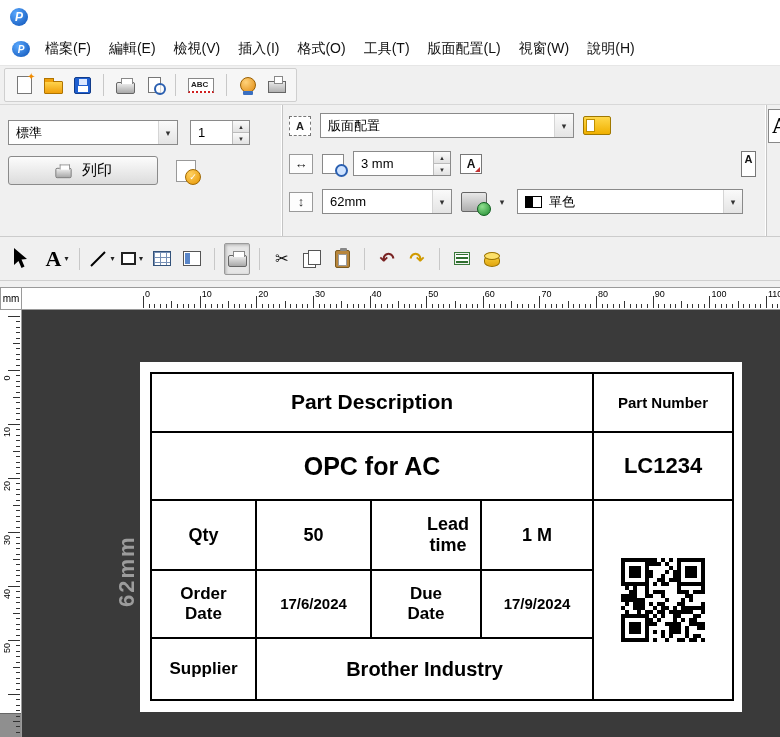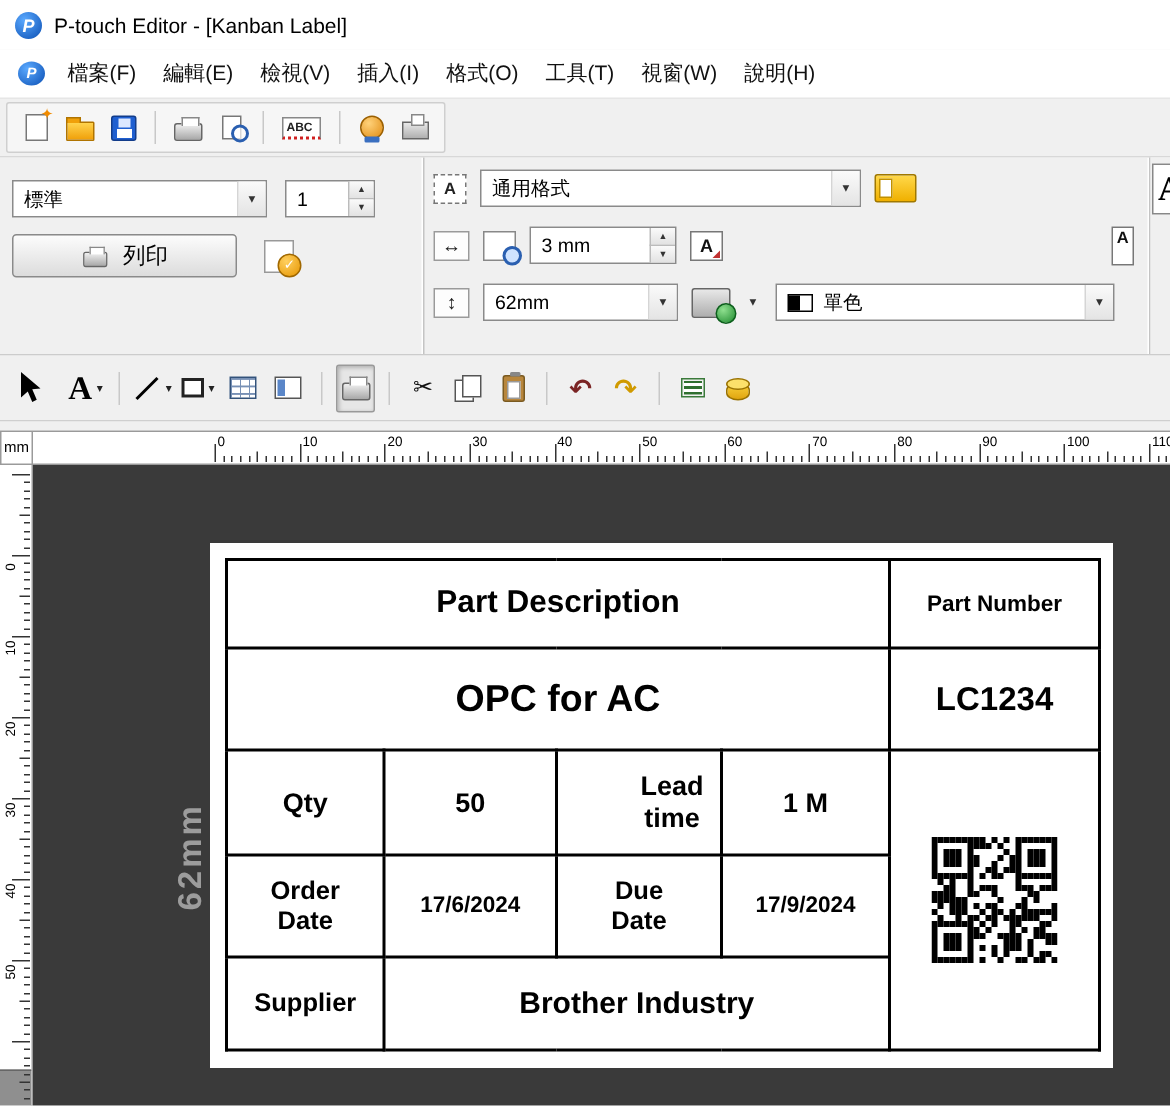--- a/index.html
+++ b/index.html
@@ -160,31 +160,31 @@
   .qr { width:84px; height:84px; margin:0 auto; }
   .qr svg { display:block; }
 </style>
 </head>
 <body>
 
 <div class="app">
 
   <div class="titlebar">
     <span class="app-icon">P</span>
-    <span class="title">P-touch Editor - [Kanban Label]</span>
   </div>
 
   <div class="menubar">
     <span class="app-icon small">P</span>
     <span class="menu-item">檔案(F)</span>
     <span class="menu-item">編輯(E)</span>
     <span class="menu-item">檢視(V)</span>
     <span class="menu-item">插入(I)</span>
     <span class="menu-item">格式(O)</span>
     <span class="menu-item">工具(T)</span>
+    <span class="menu-item">版面配置(L)</span>
     <span class="menu-item">視窗(W)</span>
     <span class="menu-item">說明(H)</span>
   </div>
 
   <div class="toolbar">
     <div class="tb-box">
       <div class="ticon">
           <span class="i-new"></span>
         </div>
       <div class="ticon">
@@ -236,21 +236,21 @@
           <span>列印</span>
         </button>
         <span class="i-status"></span>
       </div>
     </div>
 
     <div class="col-format">
       <div class="fmt-row">
         <span class="i-framea">A</span>
         <div class="dropdown fmt-dd">
-          <span class="dd-label">通用格式</span>
+          <span class="dd-label">版面配置</span>
           <span class="dd-btn">▾</span>
         </div>
         <span class="i-tape"></span>
       </div>
       <div class="fmt-row">
         <span class="i-hsize">↔</span>
         <span class="i-zoomdoc"></span>
         <div class="spinner w98">
           <span class="dd-label">3 mm</span>
           <span class="spin-btns">

